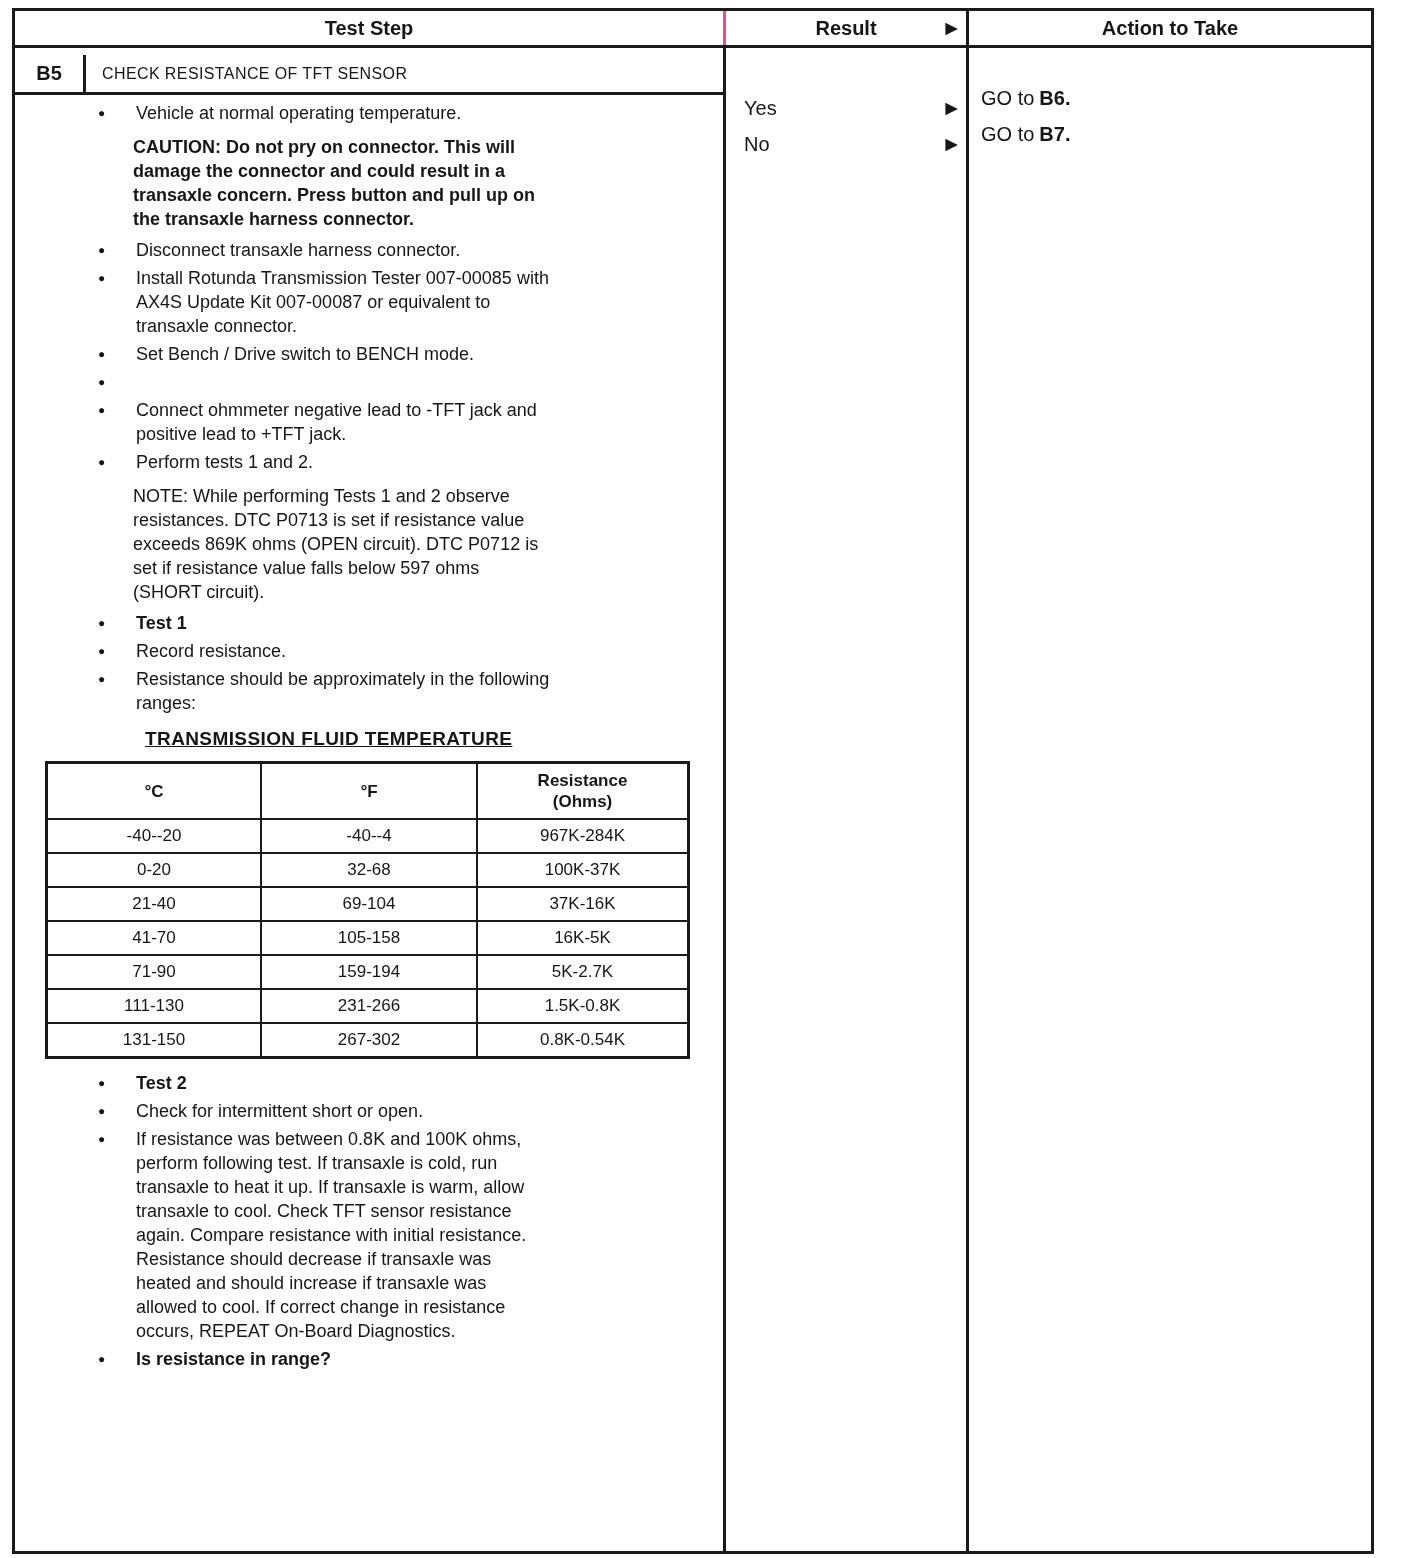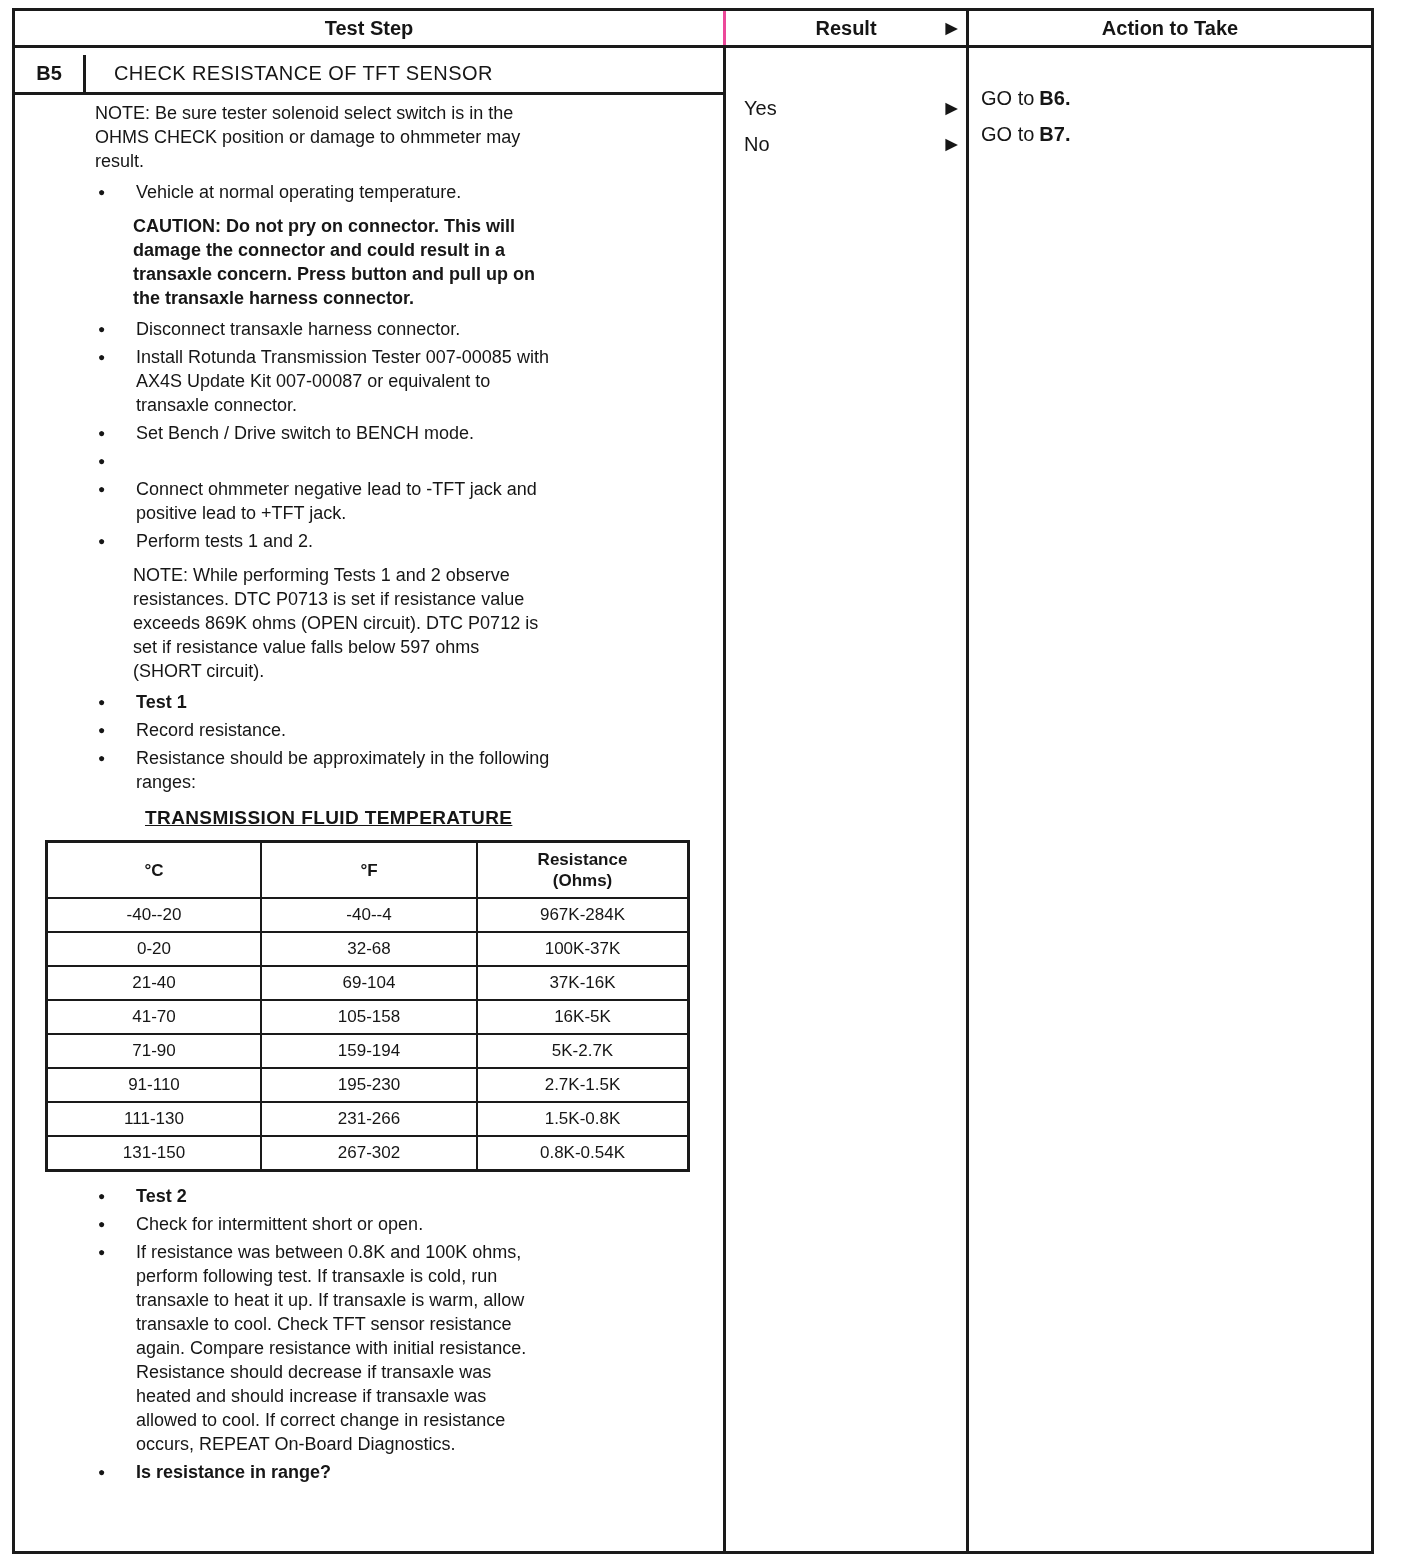--- a/index.html
+++ b/index.html
@@ -20,21 +20,21 @@
   .hdr-cell.result{border-left:3px solid #ec4899;border-right:3px solid #1a1a1a;}
   .hdr-arrow{position:absolute;right:4px;top:50%;transform:translateY(-52%);font-size:21px;line-height:1;}
   
   .body-row{display:grid;grid-template-columns:708px 246px 1fr;flex:1;min-height:0;}
   .col-test{display:flex;flex-direction:column;min-height:0;overflow:hidden;margin-top:7px;}
   .col-result{border-left:3px solid #1a1a1a;border-right:3px solid #1a1a1a;padding-top:42px;}
   .col-action{padding-top:32px;}
   
   .step-row{display:flex;border-bottom:3px solid #1a1a1a;flex:0 0 37px;}
   .step-id{width:68px;border-right:3px solid #1a1a1a;display:flex;align-items:center;justify-content:center;font-weight:bold;font-size:20px;}
-  .step-title{display:flex;align-items:center;padding-left:28px;font-size:20px;letter-spacing:.4px;}
+  .step-title{display:flex;align-items:center;padding-left:16px;font-size:16px;letter-spacing:.4px;}
   
   .content{padding:6px 18px 0 80px;font-size:18px;line-height:24px;}
   .para{white-space:pre-line;margin:0 0 7px 0;}
   .para.ind{margin-left:38px;}
   .para.bold{font-weight:bold;}
   .para.gap-top{margin-top:10px;}
   .bullet{display:flex;margin:0 0 4px 0;}
   .dot{flex:0 0 38px;font-size:12px;line-height:24px;padding-left:3px;}
   .txt{white-space:pre-line;}
   .txt.bold{font-weight:bold;}
@@ -71,23 +71,20 @@
 
     <div class="col-test">
 
       <div class="step-row">
         <div class="step-id">B5</div>
         <div class="step-title">CHECK RESISTANCE OF TFT SENSOR</div>
       </div>
 
       <div class="content">
 
-        <div class="para">NOTE: Be sure tester solenoid select switch is in the
-OHMS CHECK position or damage to ohmmeter may
-result.</div>
 
         <div class="bullet">
           <span class="dot">●</span>
           <span class="txt">Vehicle at normal operating temperature.</span>
         </div>
 
         <div class="para ind bold gap-top">CAUTION: Do not pry on connector. This will
 damage the connector and could result in a
 transaxle concern. Press button and pull up on
 the transaxle harness connector.</div>
@@ -167,25 +164,20 @@
             </tr>
             <tr>
               <td>41-70</td>
               <td>105-158</td>
               <td>16K-5K</td>
             </tr>
             <tr>
               <td>71-90</td>
               <td>159-194</td>
               <td>5K-2.7K</td>
-            </tr>
-            <tr>
-              <td>91-110</td>
-              <td>195-230</td>
-              <td>2.7K-1.5K</td>
             </tr>
             <tr>
               <td>111-130</td>
               <td>231-266</td>
               <td>1.5K-0.8K</td>
             </tr>
             <tr>
               <td>131-150</td>
               <td>267-302</td>
               <td>0.8K-0.54K</td>

